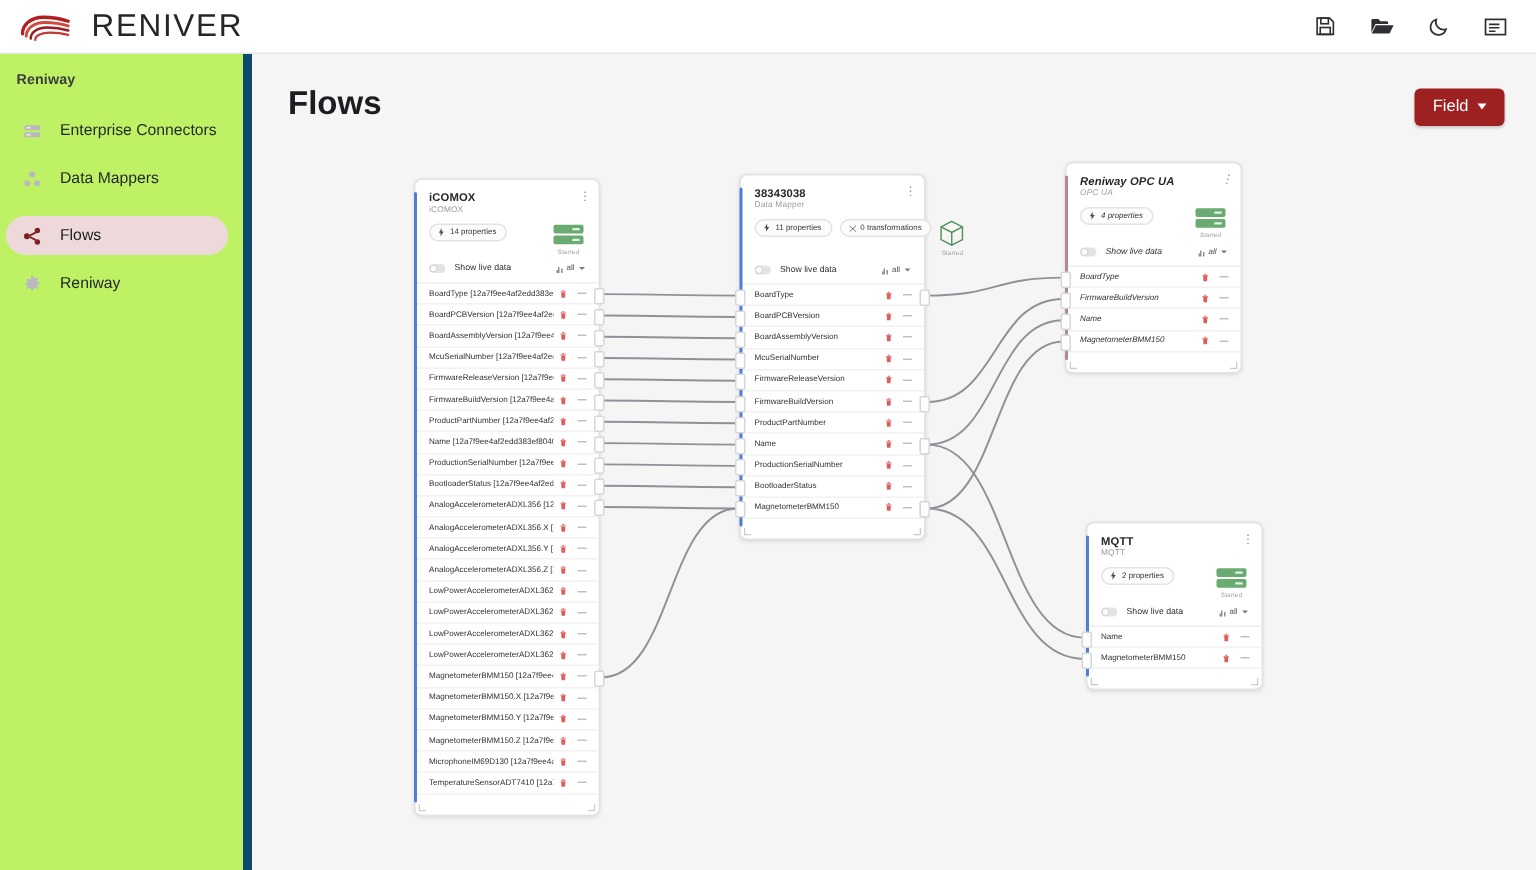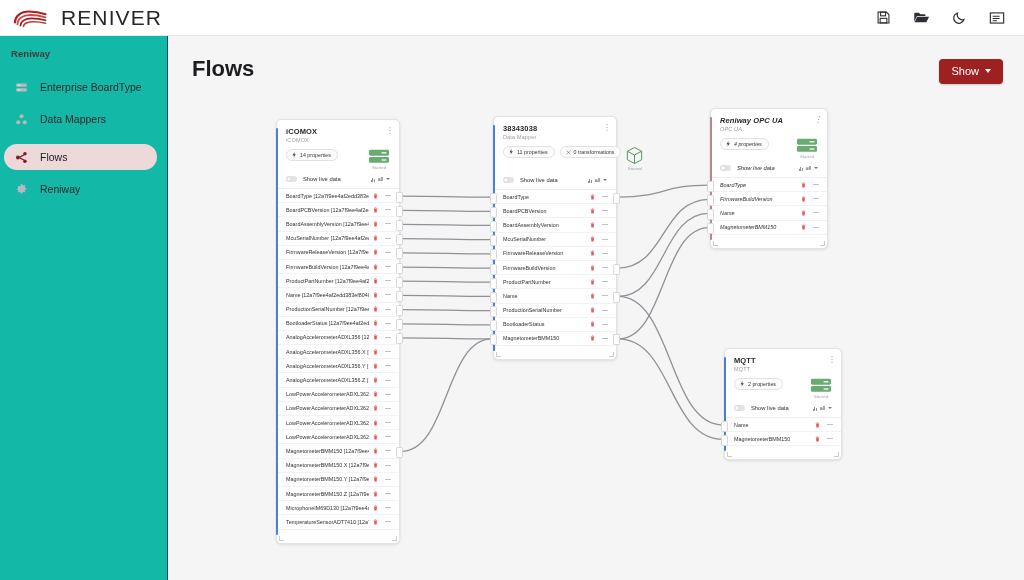--- a/index.html
+++ b/index.html
@@ -34,22 +34,22 @@
     width: 18px; height: 18px; display: flex;
     align-items: center; justify-content: center;
     color: #2d2f33; cursor: pointer;
   }
   .tb-ico svg { display: block; }
 
   
   #sidebar {
     position: absolute; top: 36px; left: 0;
     width: 168px; height: 544px;
-    background: #14b8a6;
-    border-right: 1px solid #0c4a6e;
+    background: #bef264;
+    border-right: 6px solid #0c4a6e;
     padding-top: 12px;
     z-index: 30;
   }
   #sidebar-title {
     font-size: 9.5px; font-weight: bold; color: #3a3c40;
     padding: 0 0 9px 11px; letter-spacing: .1px;
   }
   .nav-item {
     height: 26px; margin: 0 10px 0 4px;
     display: flex; align-items: center; gap: 11px;
@@ -242,21 +242,21 @@
       <div class="nav-spacer"></div>
       <div class="nav-item">
         <span class="nav-ico">
           <svg viewBox="0 0 16 16" width="13" height="13" fill="currentColor">
             <rect x="1.5" y="3" width="13" height="4.2" rx="1.2"></rect>
             <rect x="1.5" y="8.8" width="13" height="4.2" rx="1.2"></rect>
             <rect x="3.2" y="4.6" width="3.4" height="1.1" fill="#f2f2f3"></rect>
             <rect x="3.2" y="10.4" width="3.4" height="1.1" fill="#f2f2f3"></rect>
           </svg>
         </span>
-        <span class="nav-label">Enterprise BoardType</span>
+        <span class="nav-label">Enterprise Connectors</span>
       </div>
       <div class="nav-spacer"></div>
       <div class="nav-item">
         <span class="nav-ico">
           <svg viewBox="0 0 16 16" width="13" height="13" fill="currentColor">
             <circle cx="8" cy="4" r="2.5"></circle>
             <circle cx="4" cy="11.3" r="2.5"></circle>
             <circle cx="12" cy="11.3" r="2.5"></circle>
           </svg>
         </span>
@@ -284,21 +284,21 @@
           </svg>
         </span>
         <span class="nav-label">Reniway</span>
       </div>
     </div>
 </div>
 
 <div id="main">
   <div id="page-title">Flows</div>
   <button id="menu-button">
-    <span>Show</span>
+    <span>Field</span>
     <span class="caret"></span>
   </button>
 
   <div id="canvas">
     <svg id="edges" viewBox="0 0 856 544">
         <path d="M 233 160.09375 C 280.32 160.09375, 276.68 161.09375, 324 161.09375" fill="none" stroke="#8f9196" stroke-width="1.3"></path>
         <path d="M 233 174.28125 C 280.32 174.28125, 276.68 175.28125, 324 175.28125" fill="none" stroke="#8f9196" stroke-width="1.3"></path>
         <path d="M 233 188.46875 C 280.32 188.46875, 276.68 189.46875, 324 189.46875" fill="none" stroke="#8f9196" stroke-width="1.3"></path>
         <path d="M 233 202.65625 C 280.32 202.65625, 276.68 203.65625, 324 203.65625" fill="none" stroke="#8f9196" stroke-width="1.3"></path>
         <path d="M 233 216.84375 C 280.32 216.84375, 276.68 217.84375, 324 217.84375" fill="none" stroke="#8f9196" stroke-width="1.3"></path>

